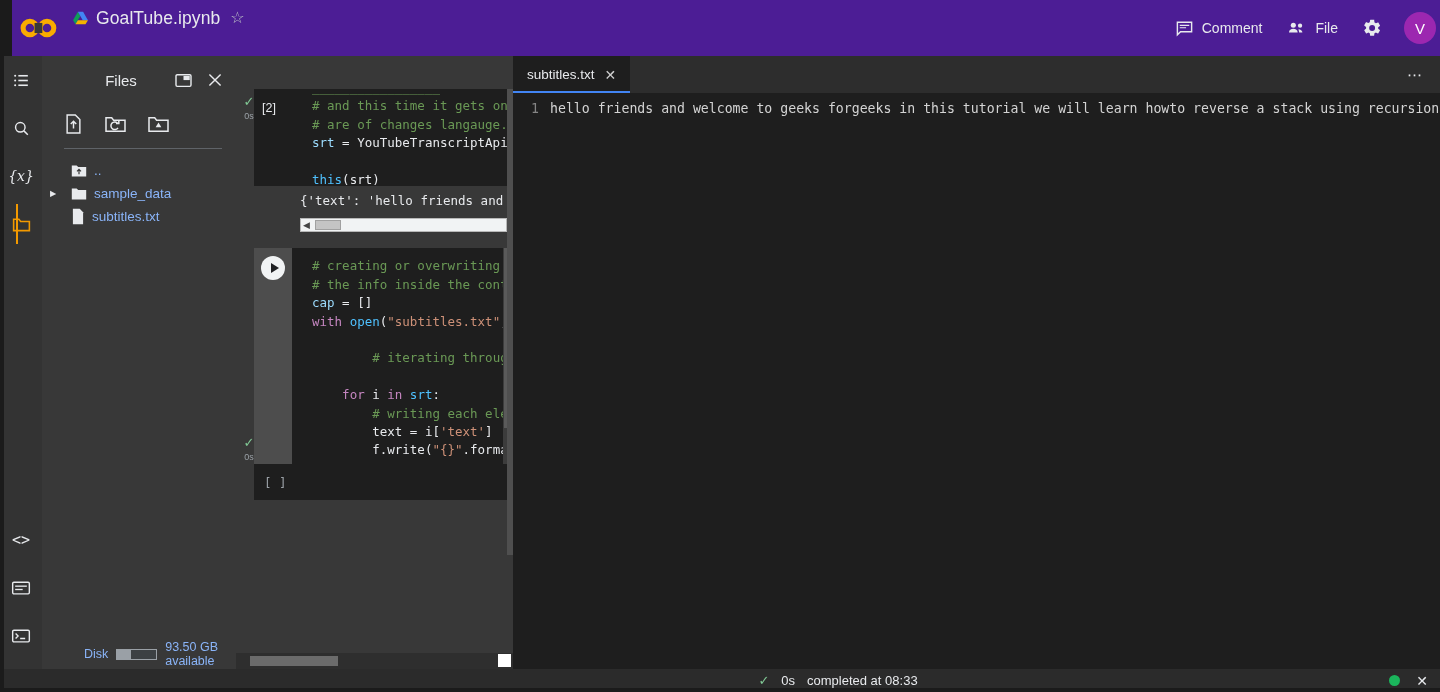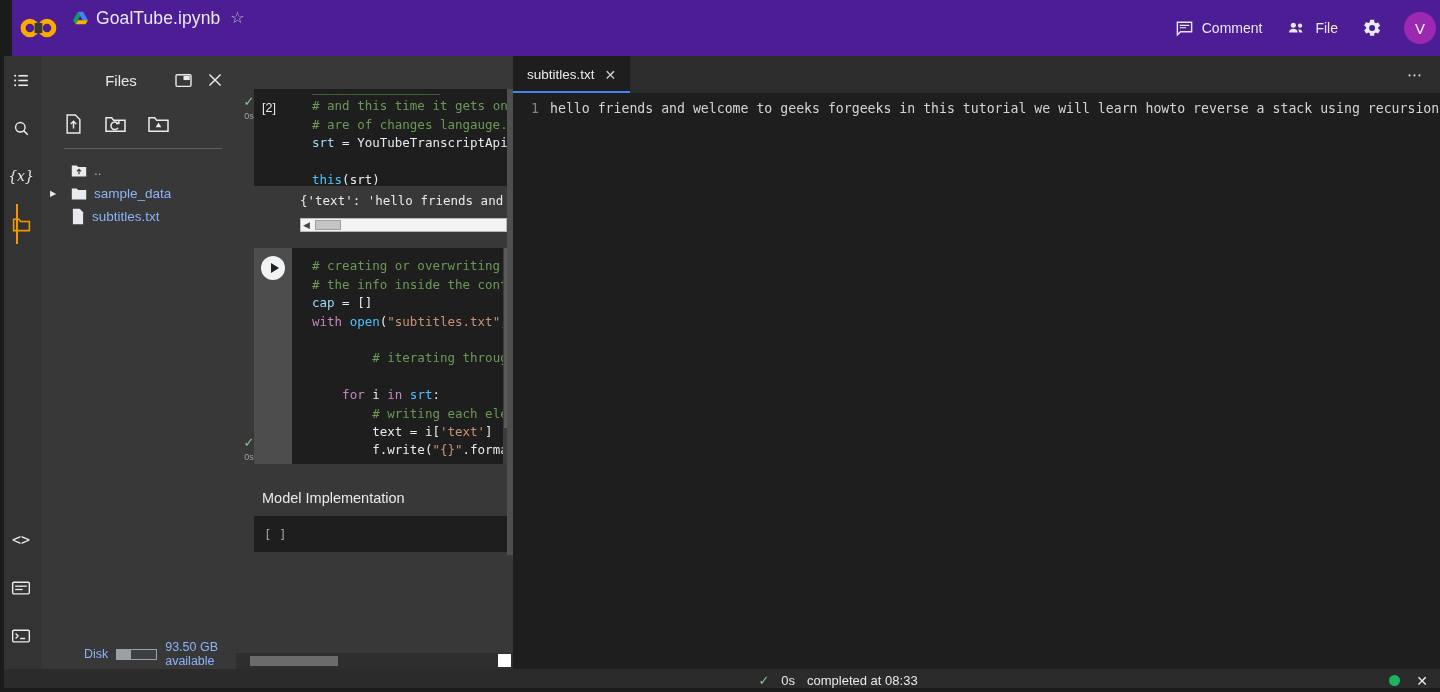--- a/index.html
+++ b/index.html
@@ -503,21 +503,20 @@
     <span class="c-kw">for</span> i <span class="c-kw">in</span> <span class="c-bi">srt</span>:
         <span class="c-com"># writing each eleme</span>
         text = i[<span class="c-str">'text'</span>]
         f.write(<span class="c-str">"{}"</span>.format(</div>
         <div class="cell2-scroll">
             <i></i>
           </div>
       </div>
     </div>
 
-    <div class="mdcell">Model Implementation</div>
 
     <div class="emptycell">
       <span>[ ]</span>
     </div>
   </div>
 
   <div class="nb-vscroll"></div>
   <div class="nb-hscroll">
       <i></i>
     </div>

